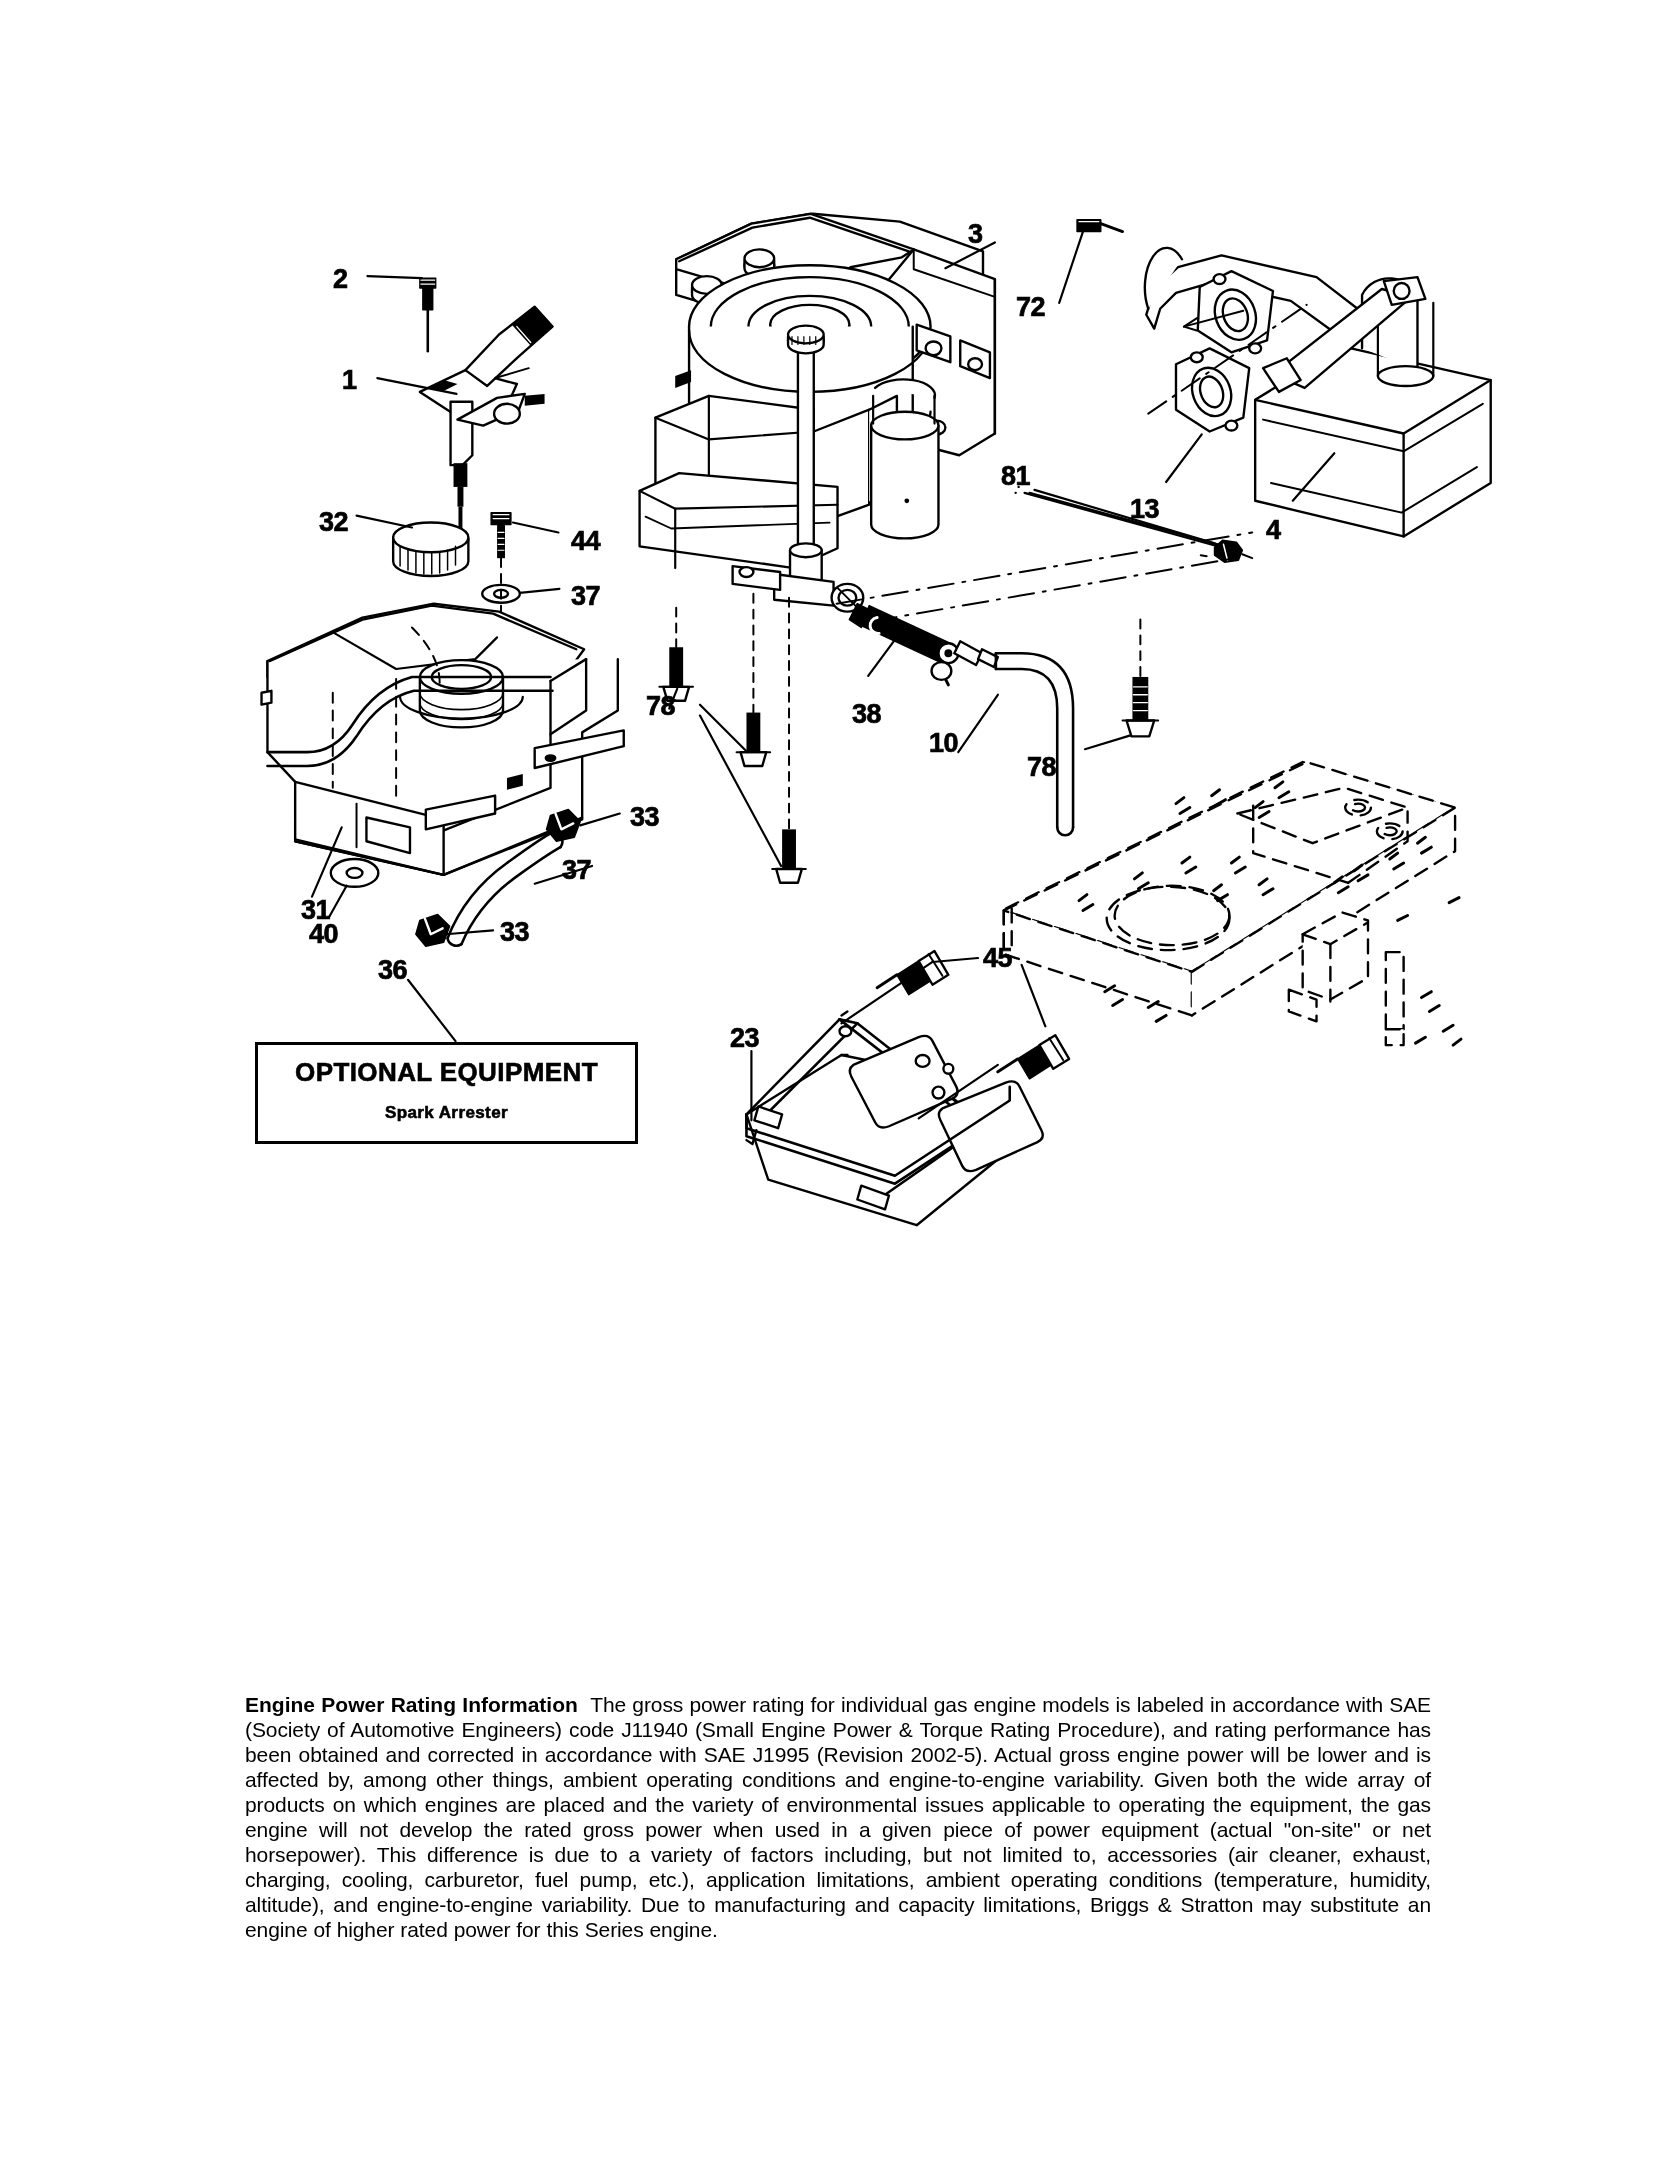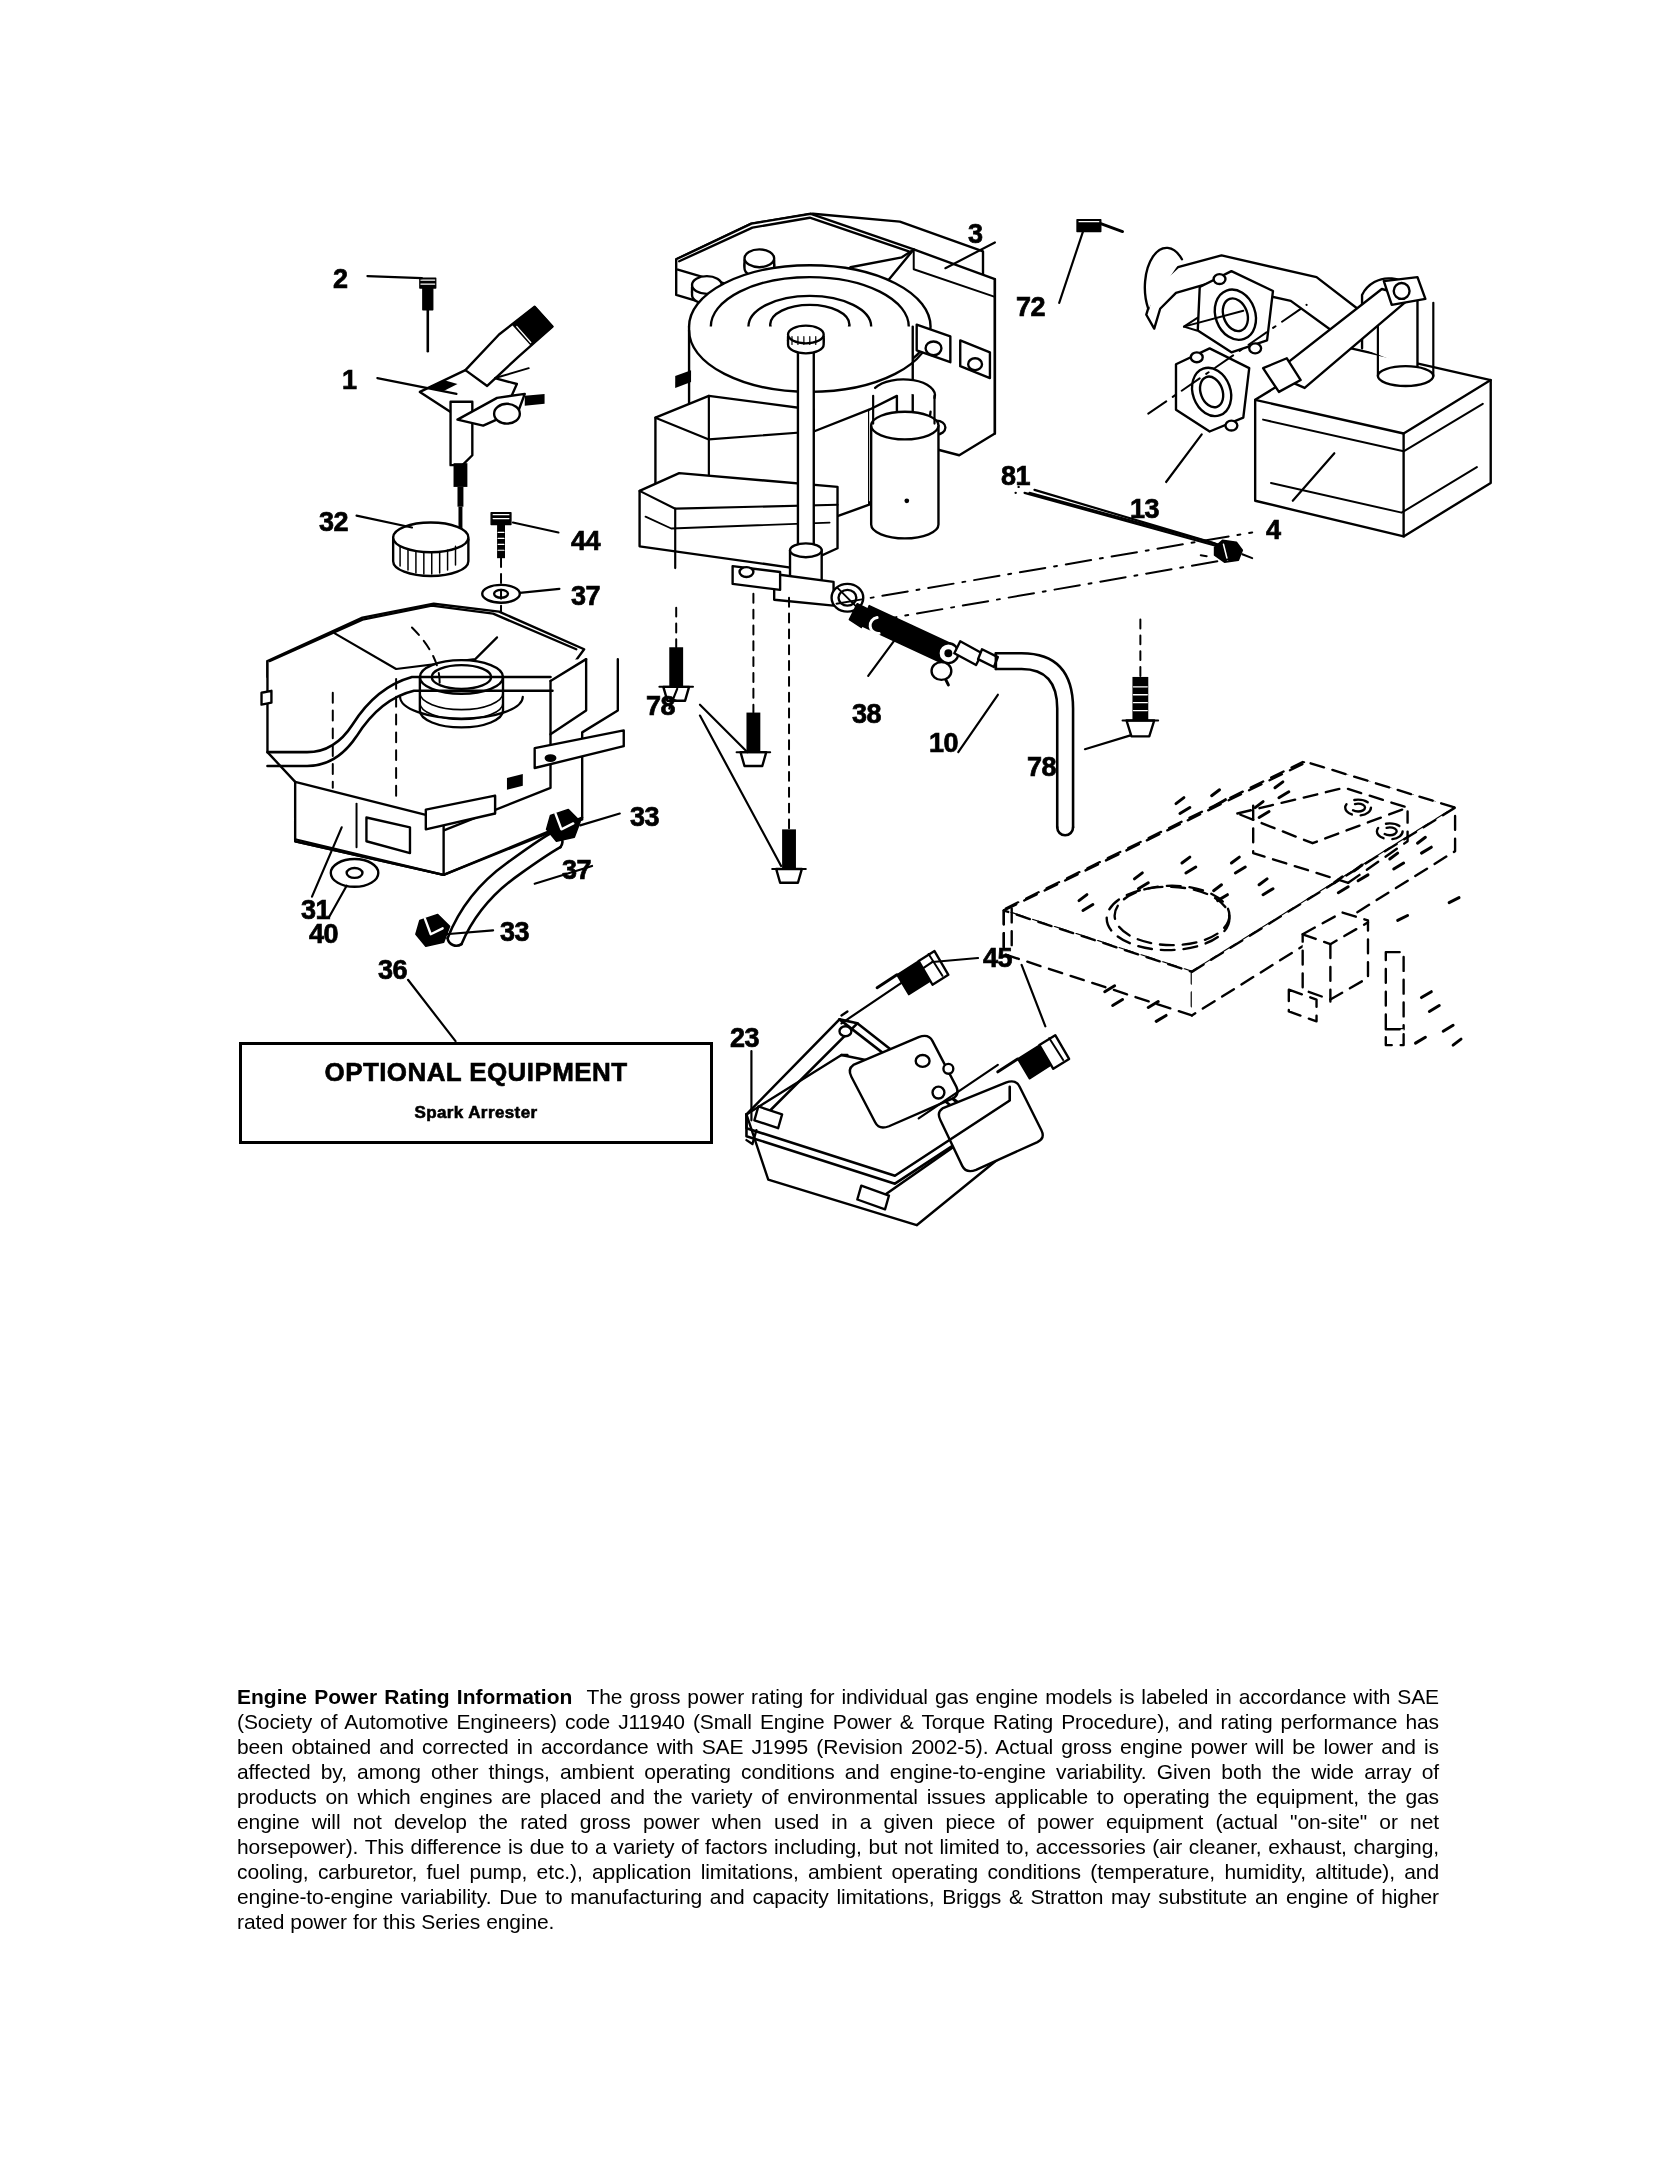--- a/index.html
+++ b/index.html
@@ -23,22 +23,22 @@
     line-height:27px;
     letter-spacing:-0.5px;
     color:#000;
     white-space:nowrap;
     -webkit-text-stroke:0.7px #000;
   }
 
   
   #optbox{
     position:absolute;
-    left:239px;top:1042px;
-    width:474px;height:102px;
+    left:255px;top:1042px;
+    width:383px;height:102px;
     border:3px solid #000;
     background:#fff;
     box-sizing:border-box;
   }
   #optbox .ln1{
     position:absolute;left:0;top:12px;width:100%;
     text-align:center;
     font-size:26px;font-weight:bold;letter-spacing:0.4px;
     -webkit-text-stroke:0.6px #000;
   }
@@ -49,21 +49,21 @@
     -webkit-text-stroke:0.6px #000;
   }
 
   
   #note{
     position:absolute;
     left:233px;top:1680px;
     width:1210px;
   }
   #note p{
-    margin:4px;
+    margin:12px;
     font-family:"Liberation Sans", sans-serif;
     font-size:21px;
     line-height:25px;
     text-align:justify;
     text-justify:inter-word;
     letter-spacing:-0.1px;
     word-spacing:0.2px;
   }
   #note b{font-weight:bold;letter-spacing:0px;}
 </style>

